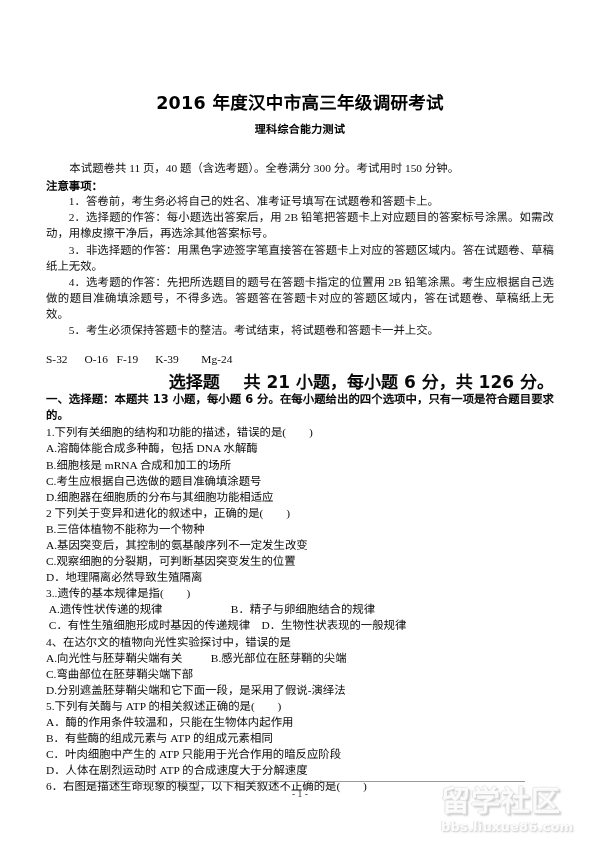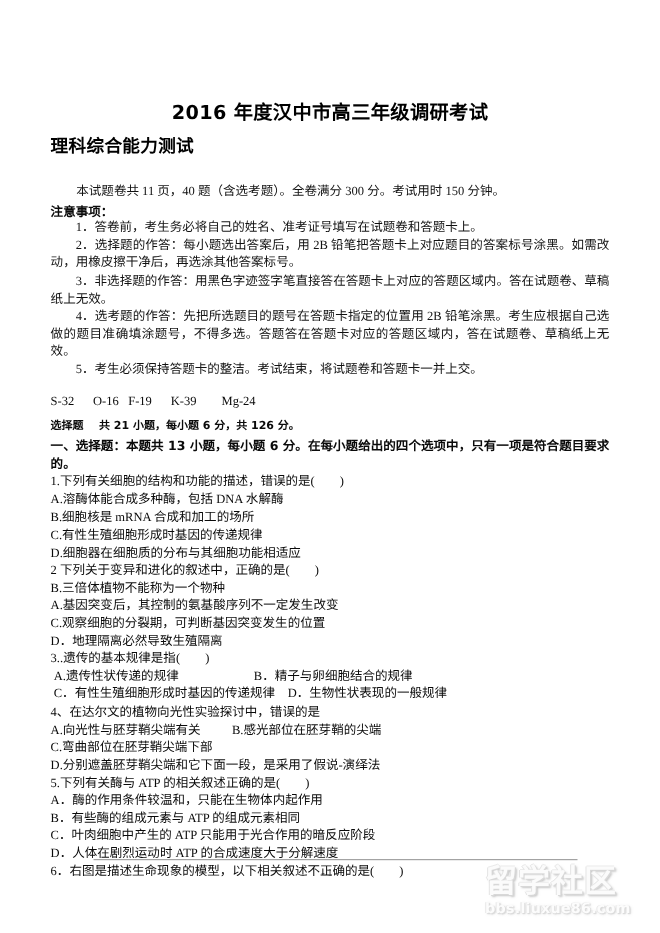--- a/index.html
+++ b/index.html
@@ -38,24 +38,24 @@
     text-align: center;
     font-family: "DejaVu Sans", "Liberation Sans", sans-serif;
     font-weight: 700;
     font-size: 17.5px;
     letter-spacing: .3px;
     margin: 77px 0 0 0;
     line-height: 1.2;
     color: #000;
   }
   .doc-subtitle {
-    text-align: left;
-    font-family: "DejaVu Sans", "Liberation Sans", sans-serif;
-    font-weight: 700;
-    font-size: 16px;
+    text-align: center;
+    font-family: "DejaVu Sans", "Liberation Sans", sans-serif;
+    font-weight: 700;
+    font-size: 11px;
     letter-spacing: .3px;
     margin: 9px 0 0 0;
     line-height: 1.2;
     color: #000;
   }
 
   
   .blk {
     font-size: 11.4px;
     line-height: 16.1px;
@@ -84,24 +84,24 @@
   .atomic-label {
     font-weight: 700;
     font-family: "DejaVu Sans", "Liberation Sans", sans-serif;
     font-size: 11.4px;
   }
   #atomic-line-2 { margin-top: 8px; }
 
   
   #section-banner {
     margin-top: 7px;
-    text-align: left;
-    font-weight: 700;
-    font-family: "DejaVu Sans", "Liberation Sans", sans-serif;
-    font-size: 10px;
+    text-align: right;
+    font-weight: 700;
+    font-family: "DejaVu Sans", "Liberation Sans", sans-serif;
+    font-size: 17px;
     line-height: 16px;
     white-space: pre;
   }
   #part-one {
     margin-top: 1px;
     font-weight: 700;
     font-family: "DejaVu Sans", "Liberation Sans", sans-serif;
     font-size: 11.4px;
     line-height: 16.1px;
     text-align: justify;
@@ -198,21 +198,21 @@
     <div id="section-banner">选择题    共 21 小题，每小题 6 分，共 126 分。</div>
 
     <div id="part-one">一、选择题：本题共 13 小题，每小题 6 分。在每小题给出的四个选项中，只有一项是符合题目要求的。</div>
 
     <div id="questions">
 
       <div>
         <div class="q-stem">1.下列有关细胞的结构和功能的描述，错误的是(        )</div>
         <div class="q-choice">A.溶酶体能合成多种酶，包括 DNA 水解酶</div>
         <div class="q-choice">B.细胞核是 mRNA 合成和加工的场所</div>
-        <div class="q-choice">C.有性生殖细胞形成时基因的传递规律</div>
+        <div class="q-choice">C.考生应根据自己选做的题目准确填涂题号</div>
         <div class="q-choice">D.细胞器在细胞质的分布与其细胞功能相适应</div>
       </div>
 
       <div>
         <div class="q-stem">2 下列关于变异和进化的叙述中，正确的是(        )</div>
         <div class="q-choice">B.三倍体植物不能称为一个物种</div>
         <div class="q-choice">A.基因突变后，其控制的氨基酸序列不一定发生改变</div>
         <div class="q-choice">C.观察细胞的分裂期，可判断基因突变发生的位置</div>
         <div class="q-choice">D．地理隔离必然导致生殖隔离</div>
       </div>

